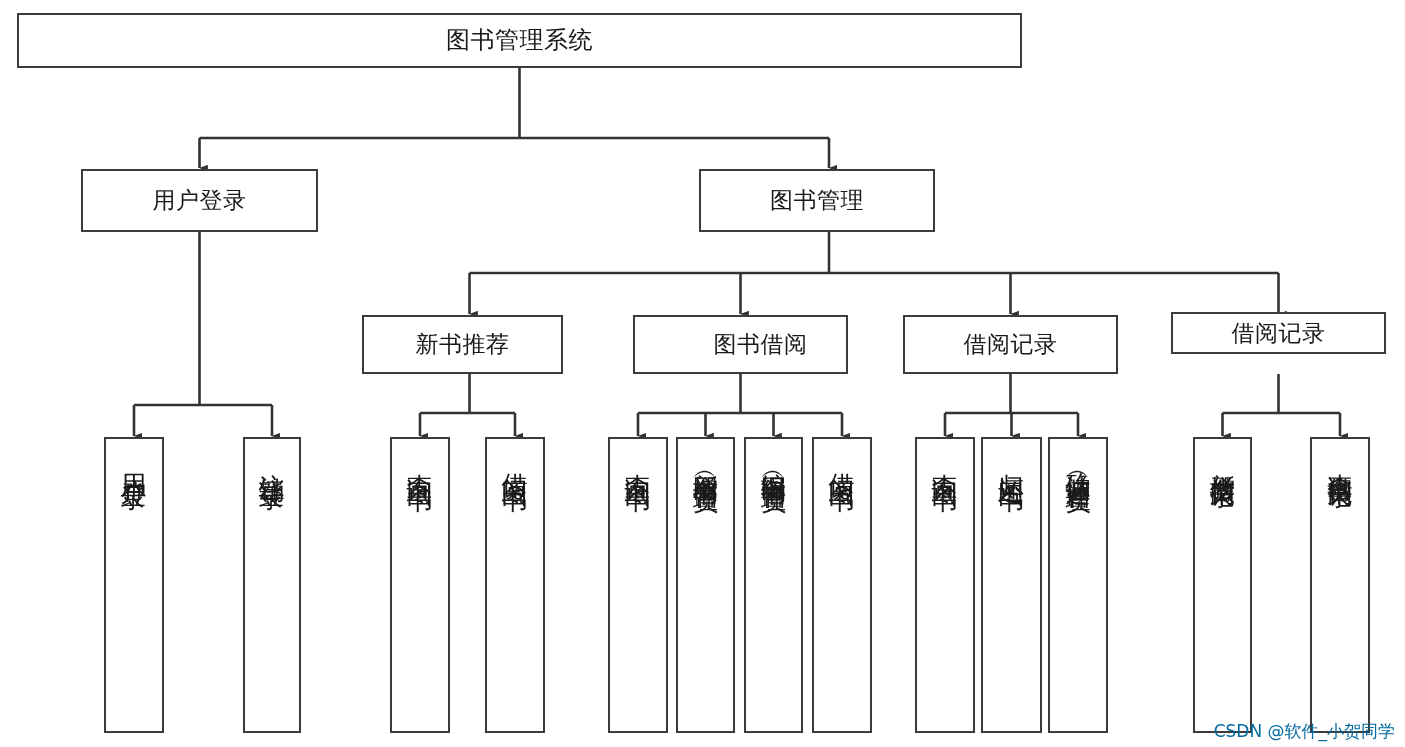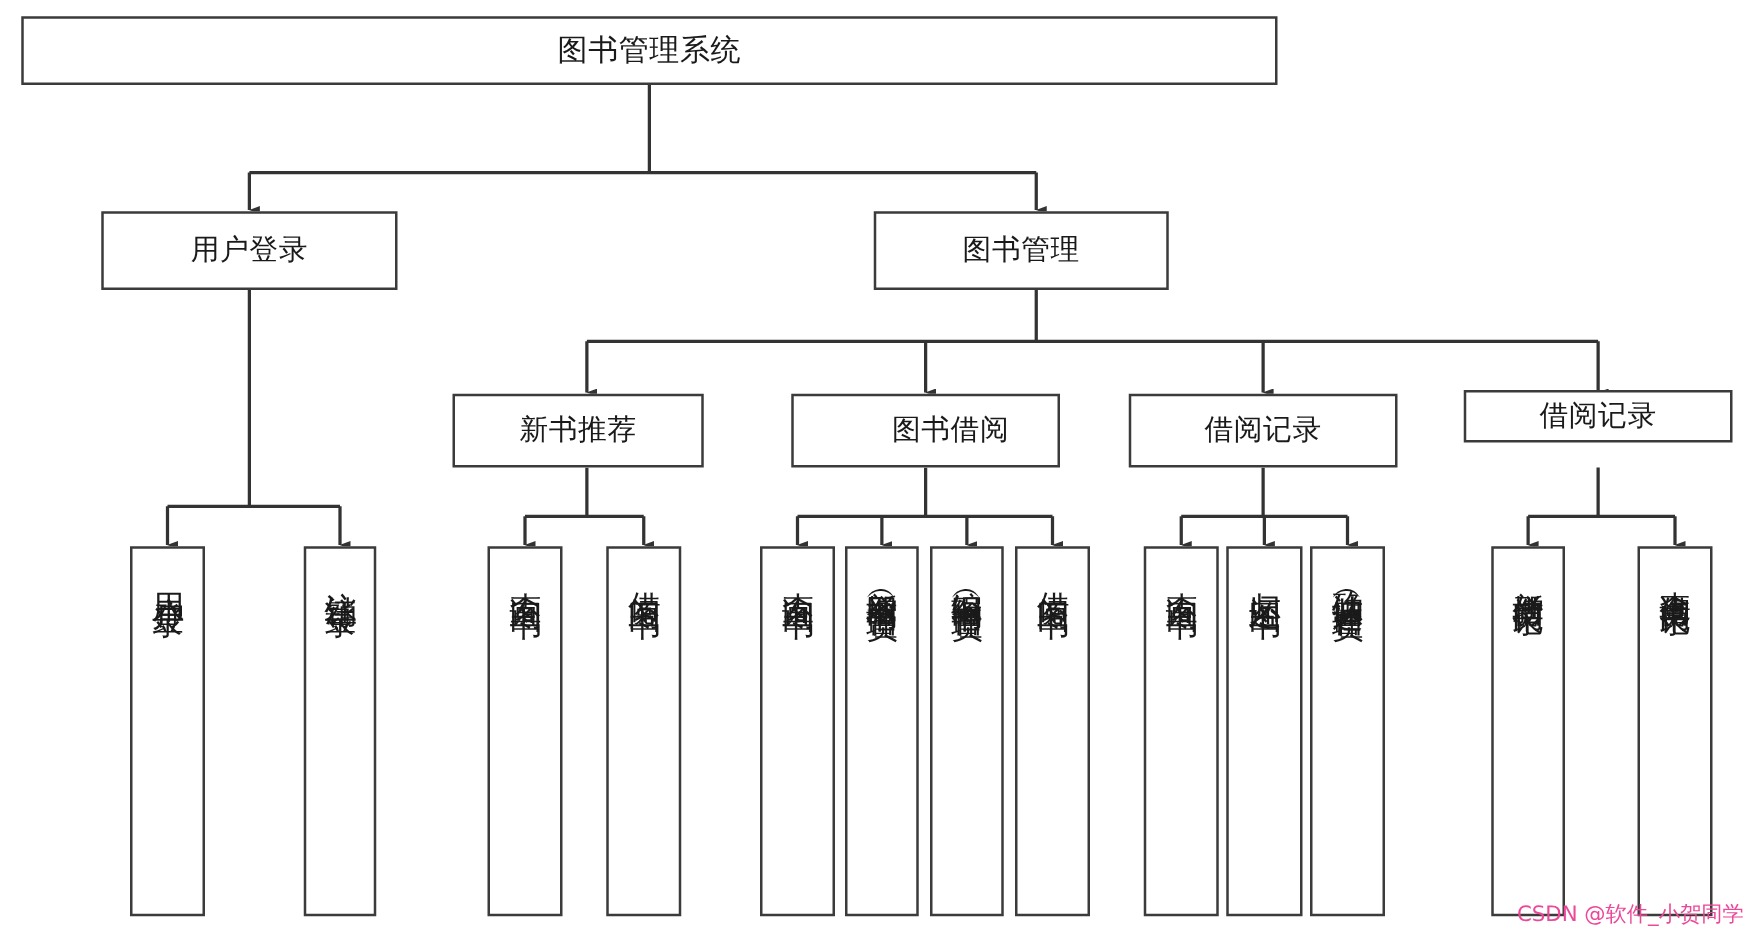--- a/index.html
+++ b/index.html
@@ -65,21 +65,21 @@
   }
   .node.vert.tall-text .node-label {
     font-size: 25px;
     letter-spacing: 0.10em;
   }
   #watermark {
     position: absolute;
     right: 10px;
     bottom: 4px;
     font-size: 17px;
-    color: #ec4899;
+    color: #0369a1;
     font-family: "DejaVu Sans", "Liberation Sans", sans-serif;
     white-space: nowrap;
     user-select: none;
   }
 </style>
 </head>
 <body>
 
 <div id="diagram-canvas">
 

